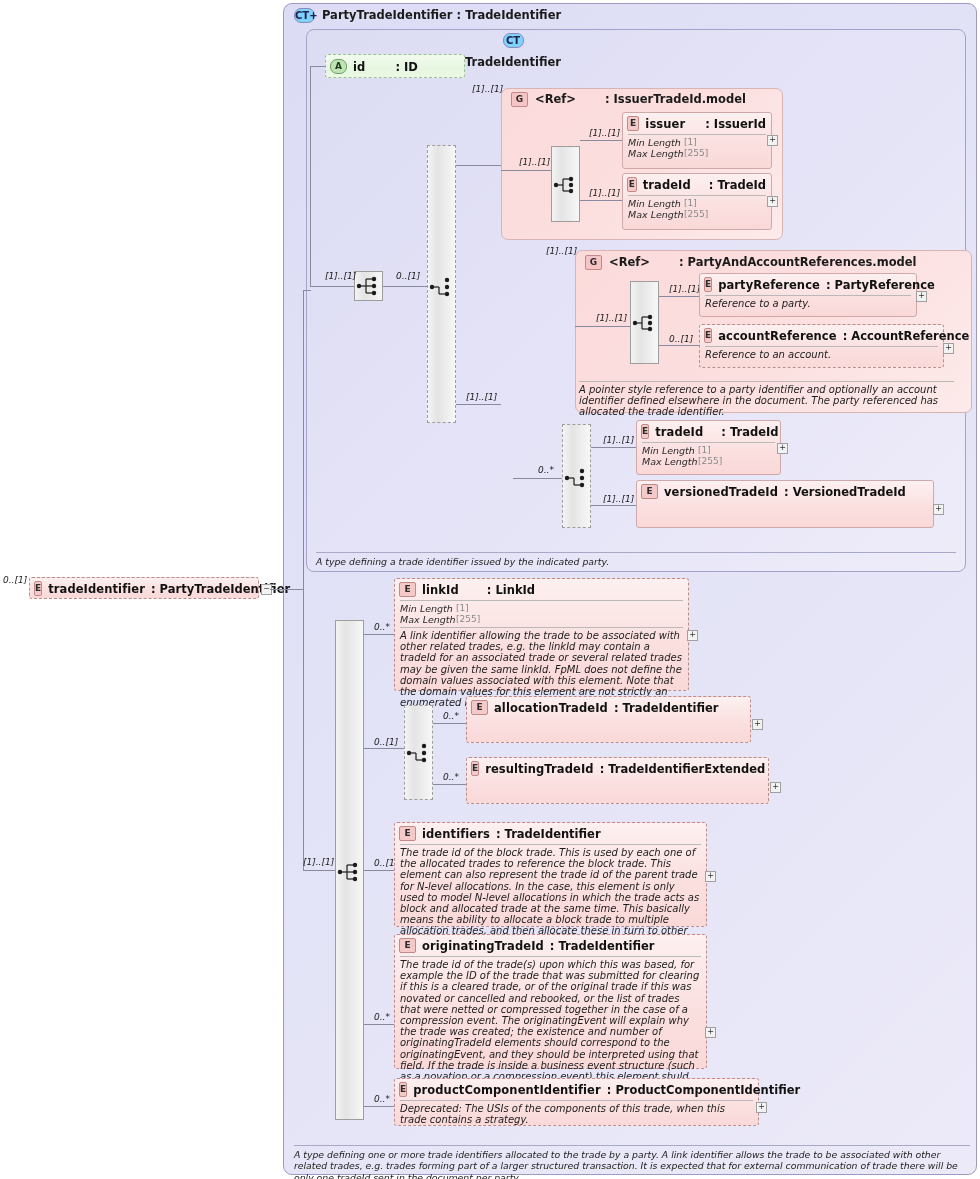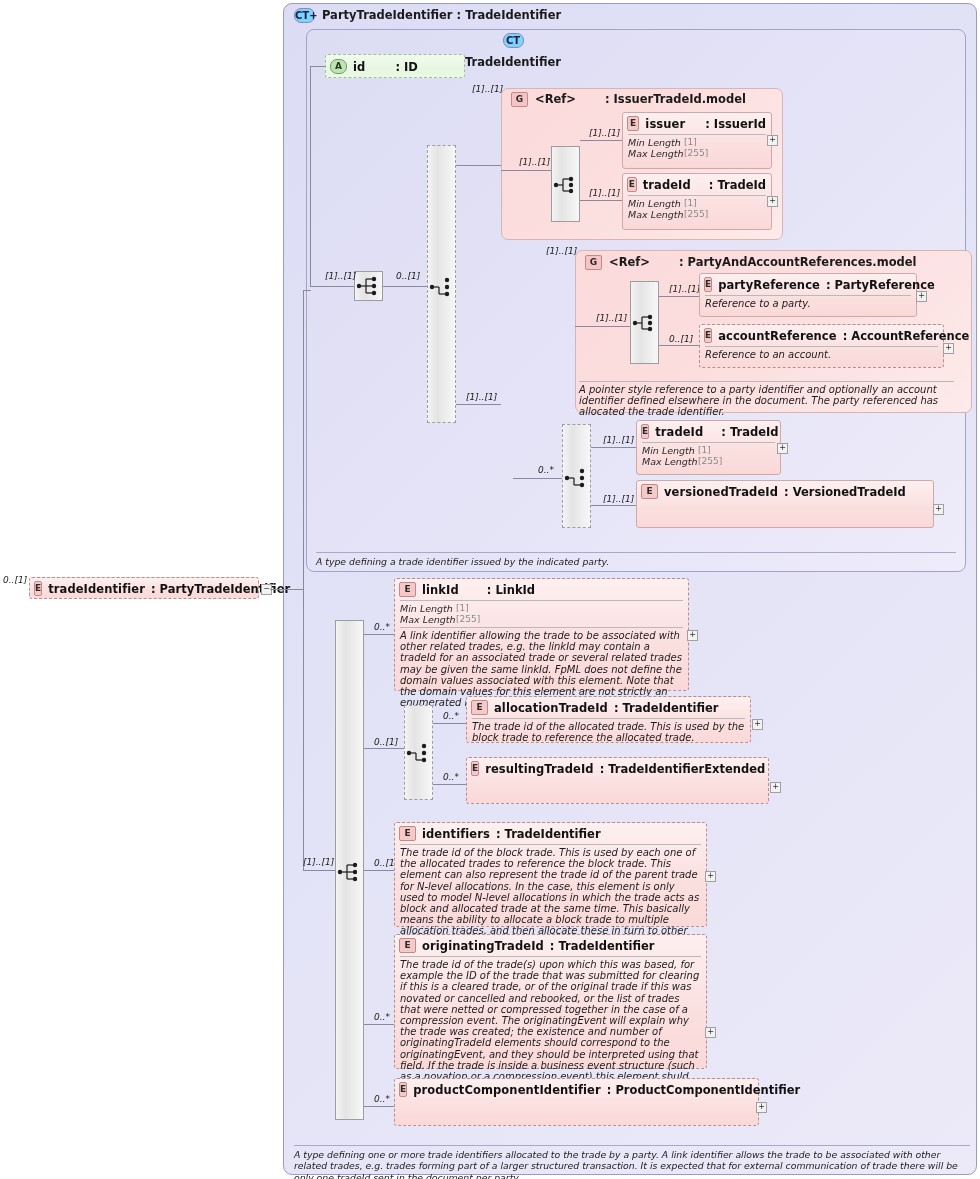--- a/index.html
+++ b/index.html
@@ -395,21 +395,20 @@
 <div class="ln lnh abs" style="left:433px;top:784px;width:33px;height:1px;"></div>
 <div class="card" style="left:443px;top:711px;">0..*</div>
 <div class="card" style="left:443px;top:772px;">0..*</div>
 
 <div class="abs node dashed" style="left:466px;top:696px;width:285px;height:47px;">
   <div class="node-hdr">
     <span class="badge">E</span>
     <span class="nm">allocationTradeId</span>
     <span class="ty">: TradeIdentifier</span>
   </div>
-  <div class="doc">The trade id of the allocated trade. This is used by the block trade to reference the allocated trade.</div>
 </div>
 <div class="exp" style="left:752px;top:719px;">+</div>
 
 <div class="abs node dashed" style="left:466px;top:757px;width:303px;height:47px;">
   <div class="node-hdr">
     <span class="badge">E</span>
     <span class="nm">resultingTradeId</span>
     <span class="ty">: TradeIdentifierExtended</span>
   </div>
 </div>
@@ -434,16 +433,17 @@
   <div class="doc">The trade id of the trade(s) upon which this was based, for example the ID of the trade that was submitted for clearing if this is a cleared trade, or of the original trade if this was novated or cancelled and rebooked, or the list of trades that were netted or compressed together in the case of a compression event. The originatingEvent will explain why the trade was created; the existence and number of originatingTradeId elements should correspond to the originatingEvent, and they should be interpreted using that field. If the trade is inside a business event structure (such as a novation or a compression event) this element shuld not be populated; instead the event shoudl be used to represent the other trades.</div>
 </div>
 <div class="exp" style="left:705px;top:1027px;">+</div>
 
 <div class="abs node dashed" style="left:394px;top:1078px;width:365px;height:48px;">
   <div class="node-hdr">
     <span class="badge">E</span>
     <span class="nm">productComponentIdentifier</span>
     <span class="ty">: ProductComponentIdentifier</span>
   </div>
+  <div class="doc">Deprecated: The USIs of the components of this trade, when this trade contains a strategy.</div>
 </div>
 <div class="exp" style="left:756px;top:1102px;">+</div>
 
 <div class="abs ct-doc" style="left:288px;top:1145px;width:676px;height:28px;">A type defining one or more trade identifiers allocated to the trade by a party. A link identifier allows the trade to be associated with other related trades, e.g. trades forming part of a larger structured transaction. It is expected that for external communication of trade there will be only one tradeId sent in the document per party.</div>
 
 </body></html>

